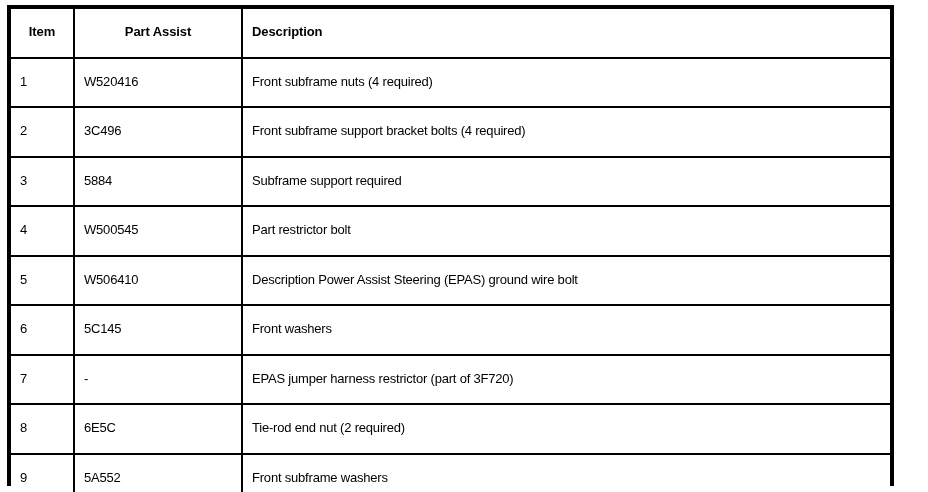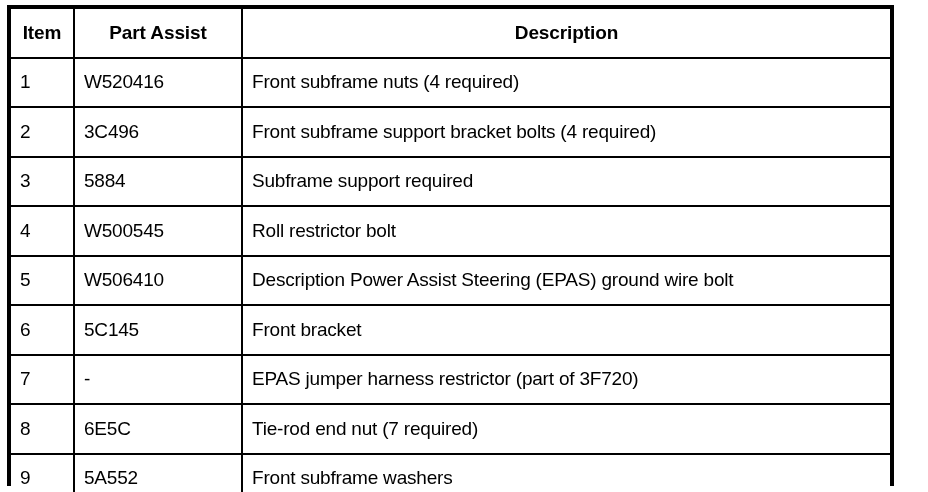--- a/index.html
+++ b/index.html
@@ -36,21 +36,21 @@
 
   table.parts-table col.col-item        { width: 63px; }
   table.parts-table col.col-part        { width: 168px; }
   table.parts-table col.col-description { width: auto; }
 
   table.parts-table th,
   table.parts-table td {
     border-right: 2px solid #000000;
     border-bottom: 2px solid #000000;
     padding: 0 9px;
-    font-size: 19px;
+    font-size: 13px;
     line-height: 1.15;
     height: 47.5px;
     vertical-align: middle;
     white-space: nowrap;
     overflow: hidden;
     background: #ffffff;
   }
 
   table.parts-table th:last-child,
   table.parts-table td:last-child {
@@ -61,21 +61,21 @@
     border-bottom: none;
   }
 
   table.parts-table thead th {
     font-weight: bold;
     text-align: center;
     letter-spacing: -0.1px;
   }
 
   table.parts-table thead th.th-description {
-    text-align: center;
+    text-align: left;
   }
 
   table.parts-table tbody td {
     font-weight: normal;
     text-align: left;
     letter-spacing: -0.2px;
   }
 
   table.parts-table tbody td.cell-item {
     padding-left: 9px;
@@ -114,41 +114,41 @@
         <td class="cell-description">Front subframe support bracket bolts (4 required)</td>
       </tr>
       <tr>
         <td class="cell-item">3</td>
         <td class="cell-part">5884</td>
         <td class="cell-description">Subframe support required</td>
       </tr>
       <tr>
         <td class="cell-item">4</td>
         <td class="cell-part">W500545</td>
-        <td class="cell-description">Roll restrictor bolt</td>
+        <td class="cell-description">Part restrictor bolt</td>
       </tr>
       <tr>
         <td class="cell-item">5</td>
         <td class="cell-part">W506410</td>
         <td class="cell-description">Description Power Assist Steering (EPAS) ground wire bolt</td>
       </tr>
       <tr>
         <td class="cell-item">6</td>
         <td class="cell-part">5C145</td>
-        <td class="cell-description">Front bracket</td>
+        <td class="cell-description">Front washers</td>
       </tr>
       <tr>
         <td class="cell-item">7</td>
         <td class="cell-part">-</td>
         <td class="cell-description">EPAS jumper harness restrictor (part of 3F720)</td>
       </tr>
       <tr>
         <td class="cell-item">8</td>
         <td class="cell-part">6E5C</td>
-        <td class="cell-description">Tie-rod end nut (7 required)</td>
+        <td class="cell-description">Tie-rod end nut (2 required)</td>
       </tr>
       <tr>
         <td class="cell-item">9</td>
         <td class="cell-part">5A552</td>
         <td class="cell-description">Front subframe washers</td>
       </tr>
     </tbody>
   </table>
 </div>
 

